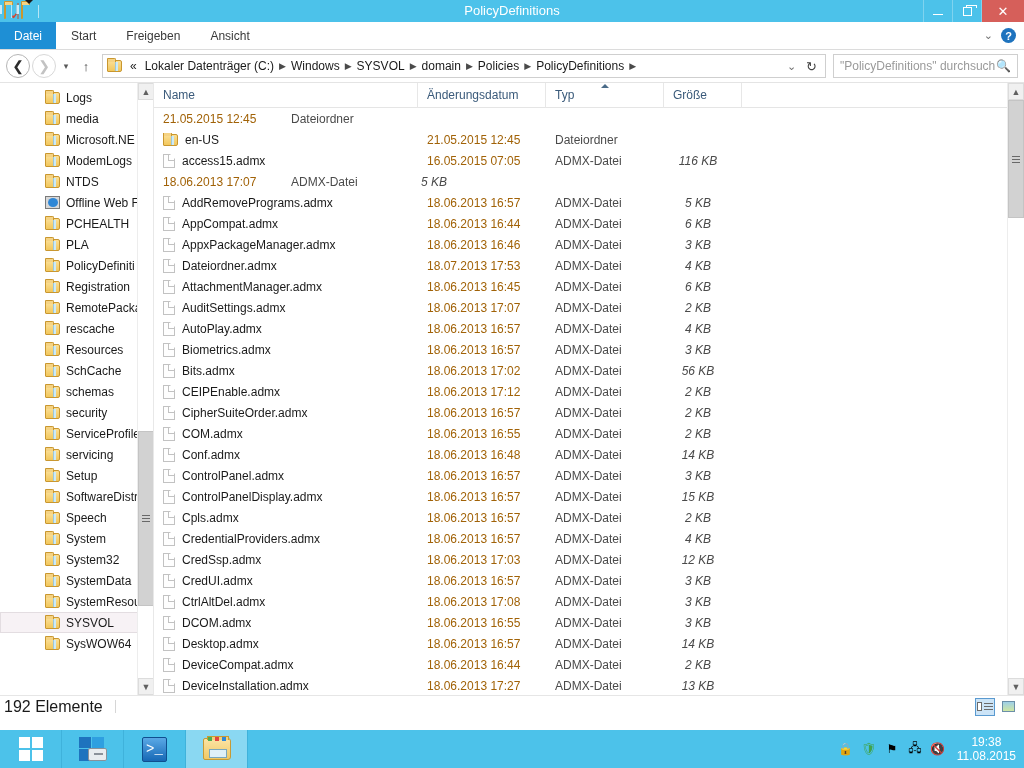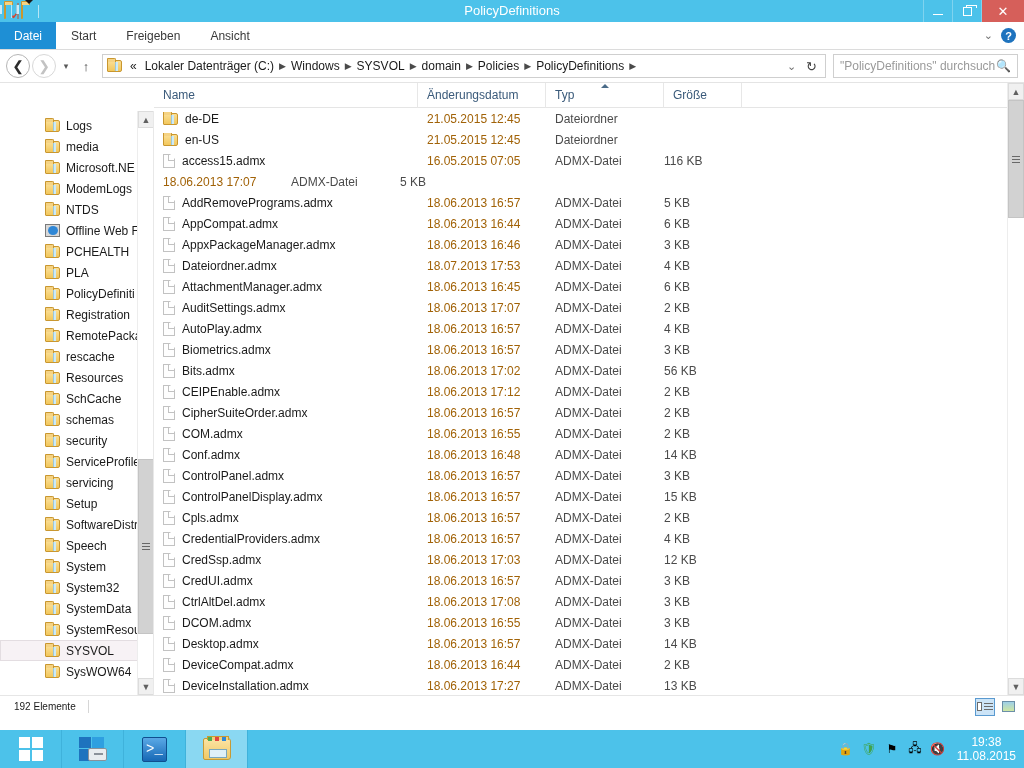--- a/index.html
+++ b/index.html
@@ -99,21 +99,20 @@
   .searchbox .ph{ flex:1; color:#9a9a9a; font-size:12px; white-space:nowrap; overflow:hidden; }
   .mag{ color:#3a3a3a; font-size:12px; }
 
   
   .body{ display:flex; height:613px; border-top:1px solid #e4e4e4; }
 
   
   .sidebar{
     width:154px; position:relative; overflow:hidden; background:#fff;
     border-right:1px solid #e8e8e8;
-    margin-top:28px;
   }
   .tree{ padding-top:4px; }
   .titem{
     height:21px; display:flex; align-items:center; padding-left:45px; gap:6px;
     font-size:12px; color:#1a1a1a; white-space:nowrap;
   }
   .titem.sel{ background:#f7f2f5; border:1px solid #e3dde1; height:21px; padding-left:44px;}
   .sb-track{
     position:absolute; right:0; top:0; width:16px; height:100%;
     background:#fff; border-left:1px solid #ededed;
@@ -150,42 +149,42 @@
   .c-type{ width:118px; }
   .c-size{ width:78px; }
   .rows{ }
   .row{
     display:flex; height:21px; align-items:center; font-size:12px;
   }
   .cell{ padding-left:9px; white-space:nowrap; overflow:hidden; }
   .cell.name{ width:264px; display:flex; align-items:center; gap:7px; color:#1a1a1a; }
   .cell.date{ width:128px; color:#a16207; }
   .cell.type{ width:118px; color:#4a4a4a; }
-  .cell.size{ width:78px; color:#4a4a4a; text-align:left; padding-right:10px; padding-left:0; }
+  .cell.size{ width:78px; color:#4a4a4a; text-align:center; padding-right:10px; padding-left:0;font-style:italic; }
   .file-ico{
     width:12px;height:14px;background:#fefefe;border:1px solid #c2c2c2;position:relative;
   }
   .file-ico:after{
     content:""; position:absolute; right:-1px; top:-1px;
     border-left:5px solid transparent; border-top:5px solid #fff;
     border-right:0; filter:none;
   }
   .file-ico:before{
     content:""; position:absolute; right:0px; top:0px; width:5px;height:5px;
     background:#fff; border-left:1px solid #c2c2c2; border-bottom:1px solid #c2c2c2;
   }
   .fp-sb{
     position:absolute; right:0; top:0; width:17px; height:100%;
     background:#fff; border-left:1px solid #ededed;
   }
 
   
   .statusbar{
     height:22px; display:flex; align-items:center; border-top:1px solid #e6e6e6;
-    font-size:10px; color:#1a1a1a; padding-left:14px; background:#fff;
+    font-size:16px; color:#1a1a1a; padding-left:4px; background:#fff;
   }
   .status-sep{ width:1px; height:13px; background:#d6d6d6; margin-left:12px;}
   .viewbtns{ margin-left:auto; display:flex; gap:3px; padding-right:6px; align-items:center;}
   .vbtn{ width:20px;height:18px; display:flex;align-items:center;justify-content:center;}
   .vbtn.on{ background:#cce4f7; border:1px solid #5a9ad0; }
   .det-ico{ display:flex; gap:2px; align-items:center;}
   .det-ico .sq{ width:5px;height:9px;border:1px solid #6b6b6b;background:#fff;}
   .det-ico .ln div{ height:1px;background:#6b6b6b;width:9px;margin:2px 0;}
   .big-ico{ width:13px;height:11px;border:1px solid #6b8fa8; background:linear-gradient(#9fd0e8,#cfe7a2); }
 
@@ -426,24 +425,20 @@
         <div class="col c-name">Name</div>
         <div class="col c-date">Änderungsdatum</div>
         <div class="col c-type">
           <span class="sortmark"></span>
           <span>Typ</span>
         </div>
         <div class="col c-size">Größe</div>
       </div>
       <div class="rows" id="rows">
           <div class="row">
-            <div class="cell name">
-              <span class="folder-ico" style="flex: 0 0 auto;"></span>
-              <span>de-DE</span>
-            </div>
             <div class="cell date">21.05.2015 12:45</div>
             <div class="cell type">Dateiordner</div>
             <div class="cell size"></div>
           </div>
           <div class="row">
             <div class="cell name">
               <span class="folder-ico" style="flex: 0 0 auto;"></span>
               <span>en-US</span>
             </div>
             <div class="cell date">21.05.2015 12:45</div>

